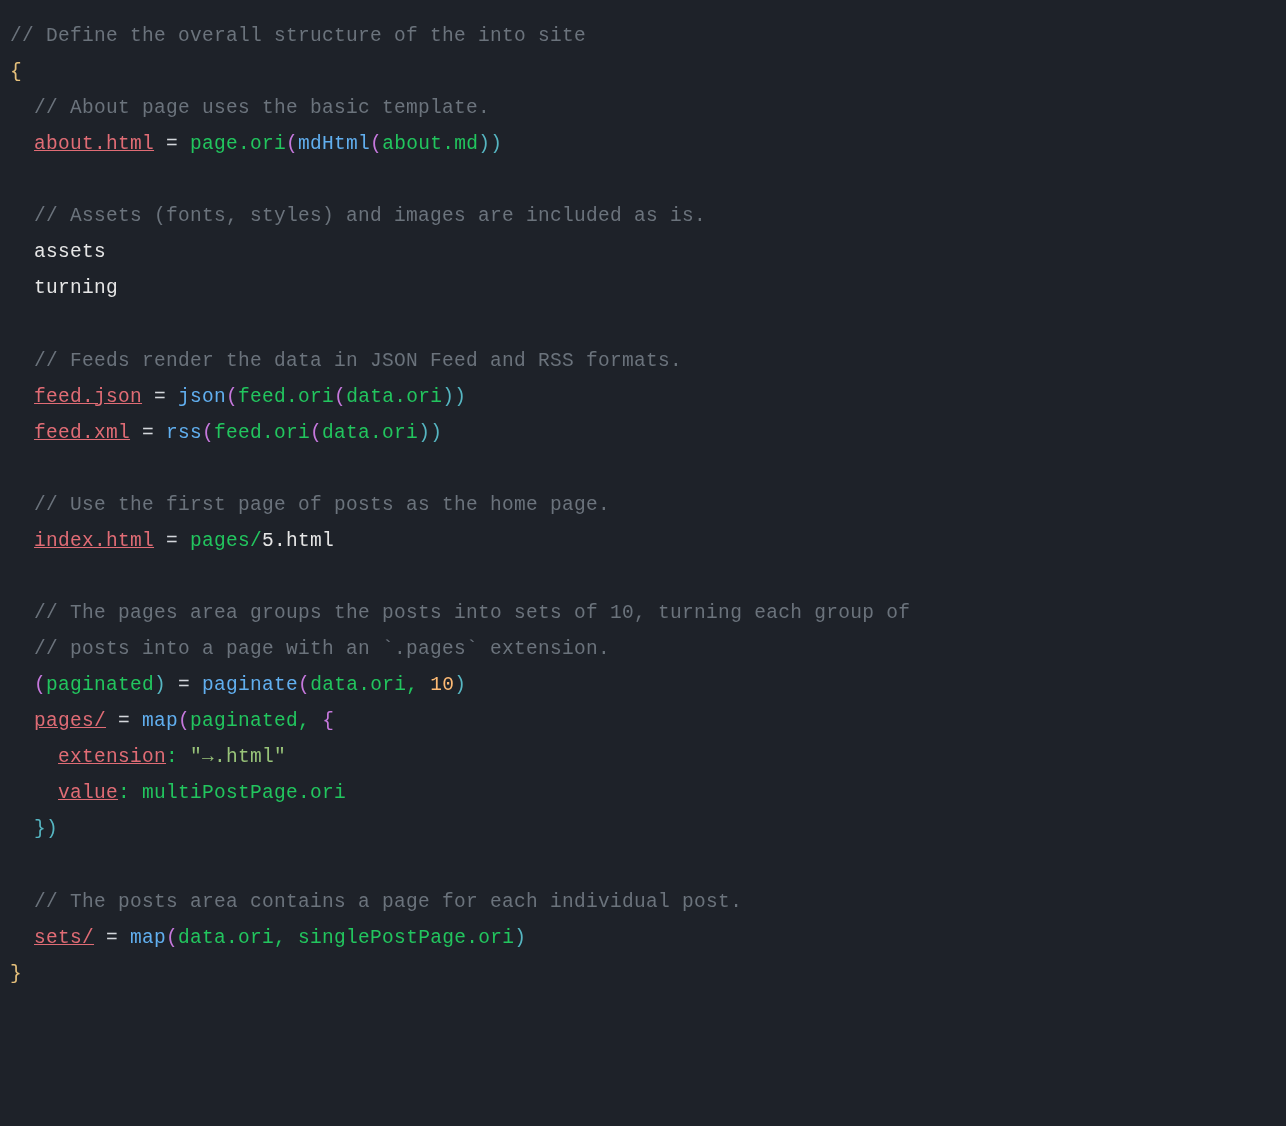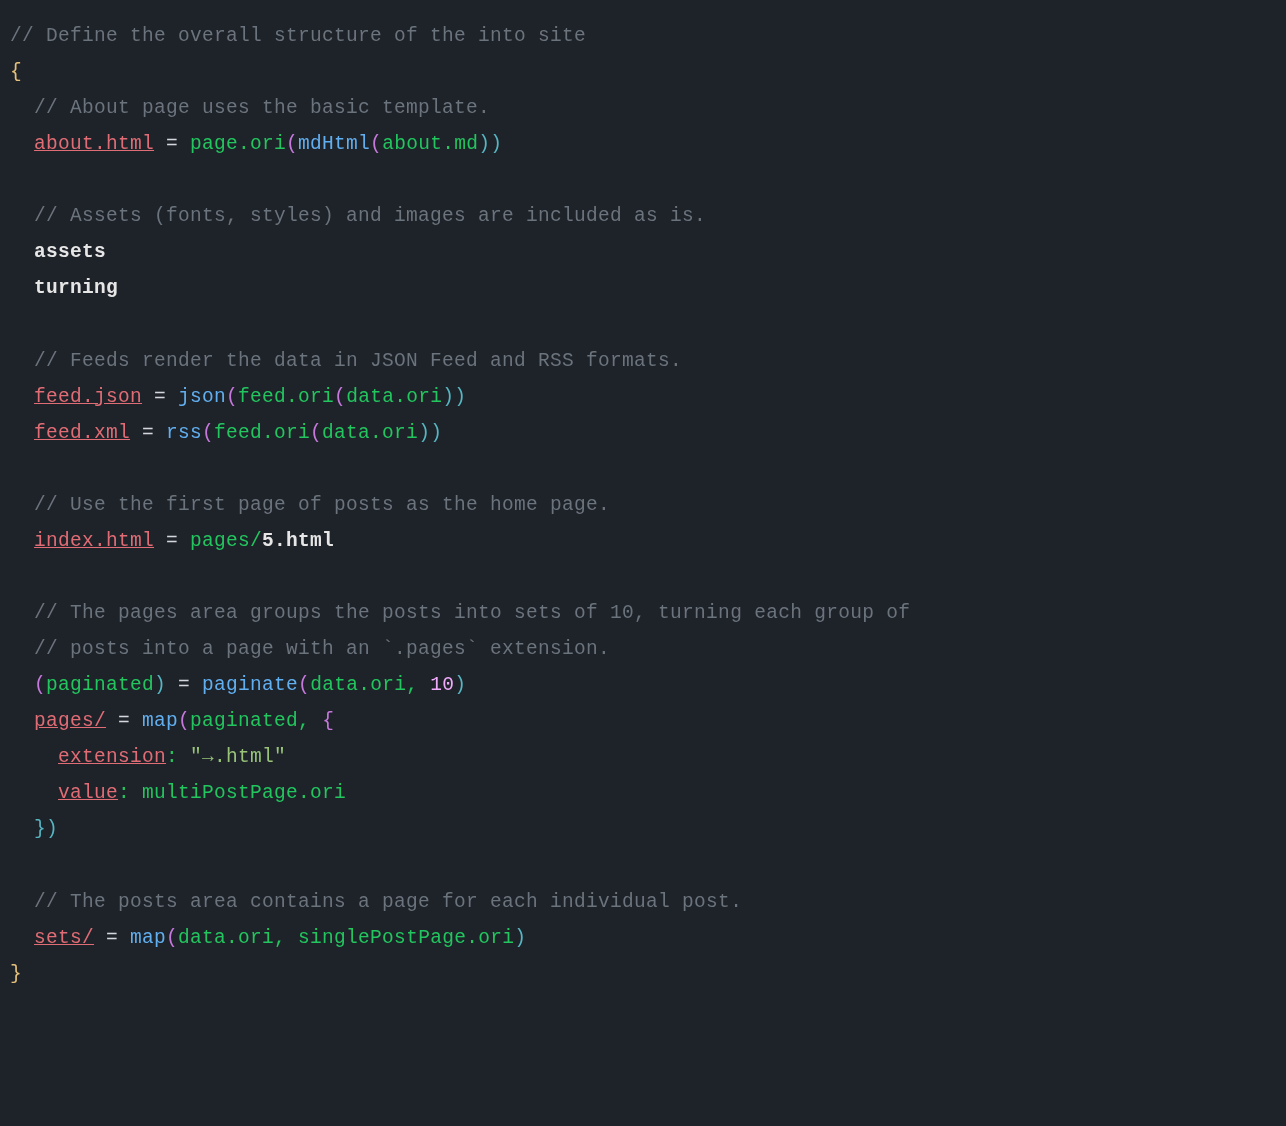--- a/index.html
+++ b/index.html
@@ -19,23 +19,23 @@
     white-space: pre;
   }
   .cm  { color: #6b737c; }  
   .br  { color: #e5c07b; }  
   .key { color: #e06c75; text-decoration: underline; }  
   .op  { color: #d4d7dc; }  
   .fn  { color: #61afef; }  
   .txt { color: #22c55e; }  
   .p   { color: #c678dd; }  
   .pb  { color: #56b6c2; }  
-  .num { color: #f0abfc; text-align: center; }  
+  .num { color: #fdba74; text-align: center; }  
   .str { color: #98c379; }  
-  .wh  { color: #e6e6e6; font-weight: bold; }  
+  .wh  { color: #e6e6e6; }  
 </style>
 </head>
 <body>
 
 <pre><span class="cm">// Define the overall structure of the into site</span>
 <span class="br">{</span>
   <span class="cm">// About page uses the basic template.</span>
   <span class="key">about.html</span><span class="op"> = </span><span class="txt">page.ori</span><span class="p">(</span><span class="fn">mdHtml</span><span class="p">(</span><span class="txt">about.md</span><span class="pb">)</span><span class="pb">)</span>
 
   <span class="cm">// Assets (fonts, styles) and images are included as is.</span>

